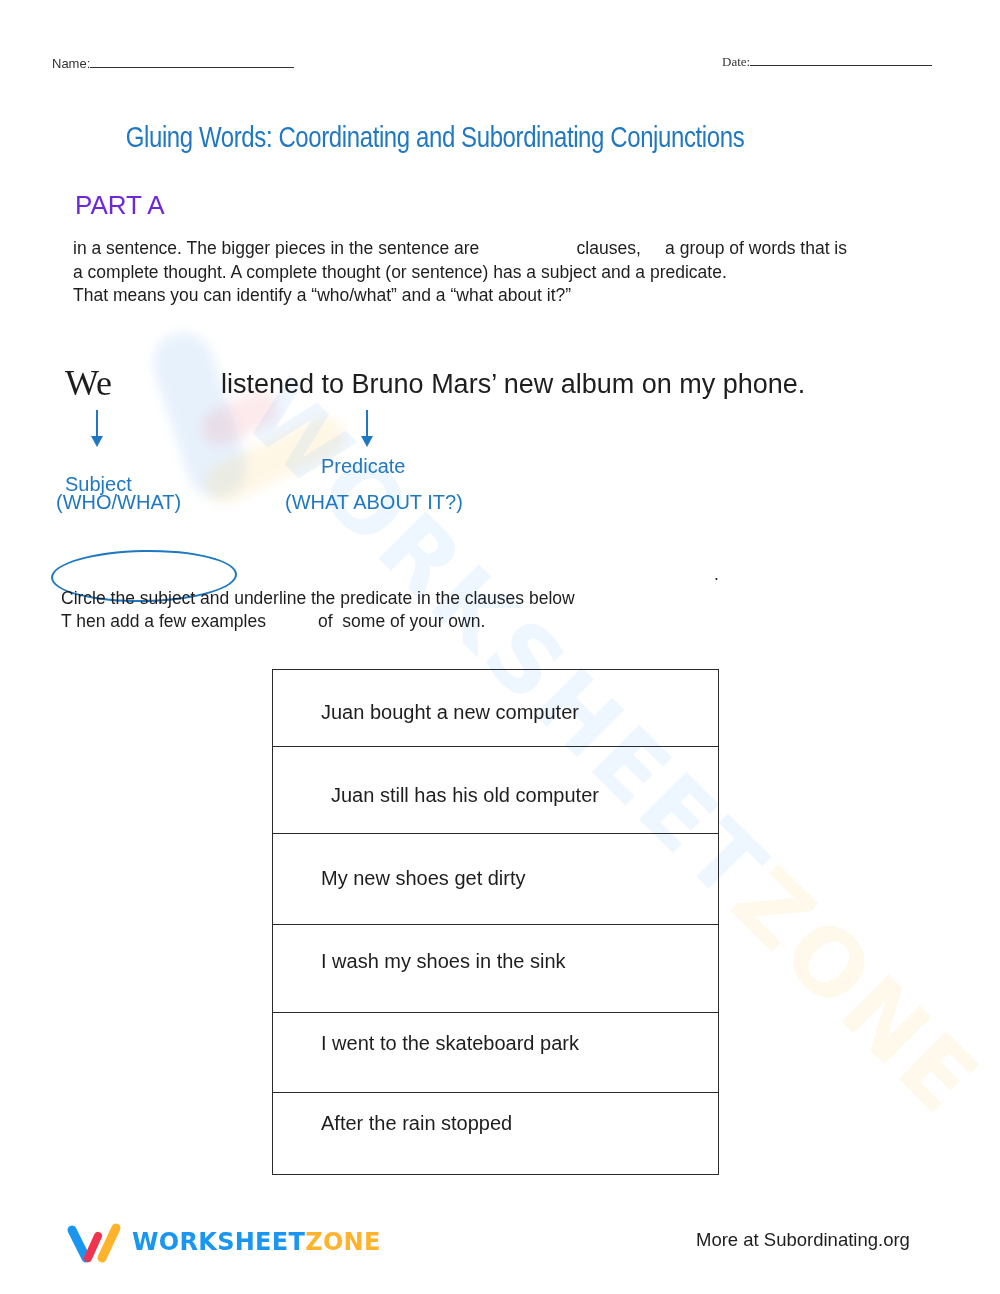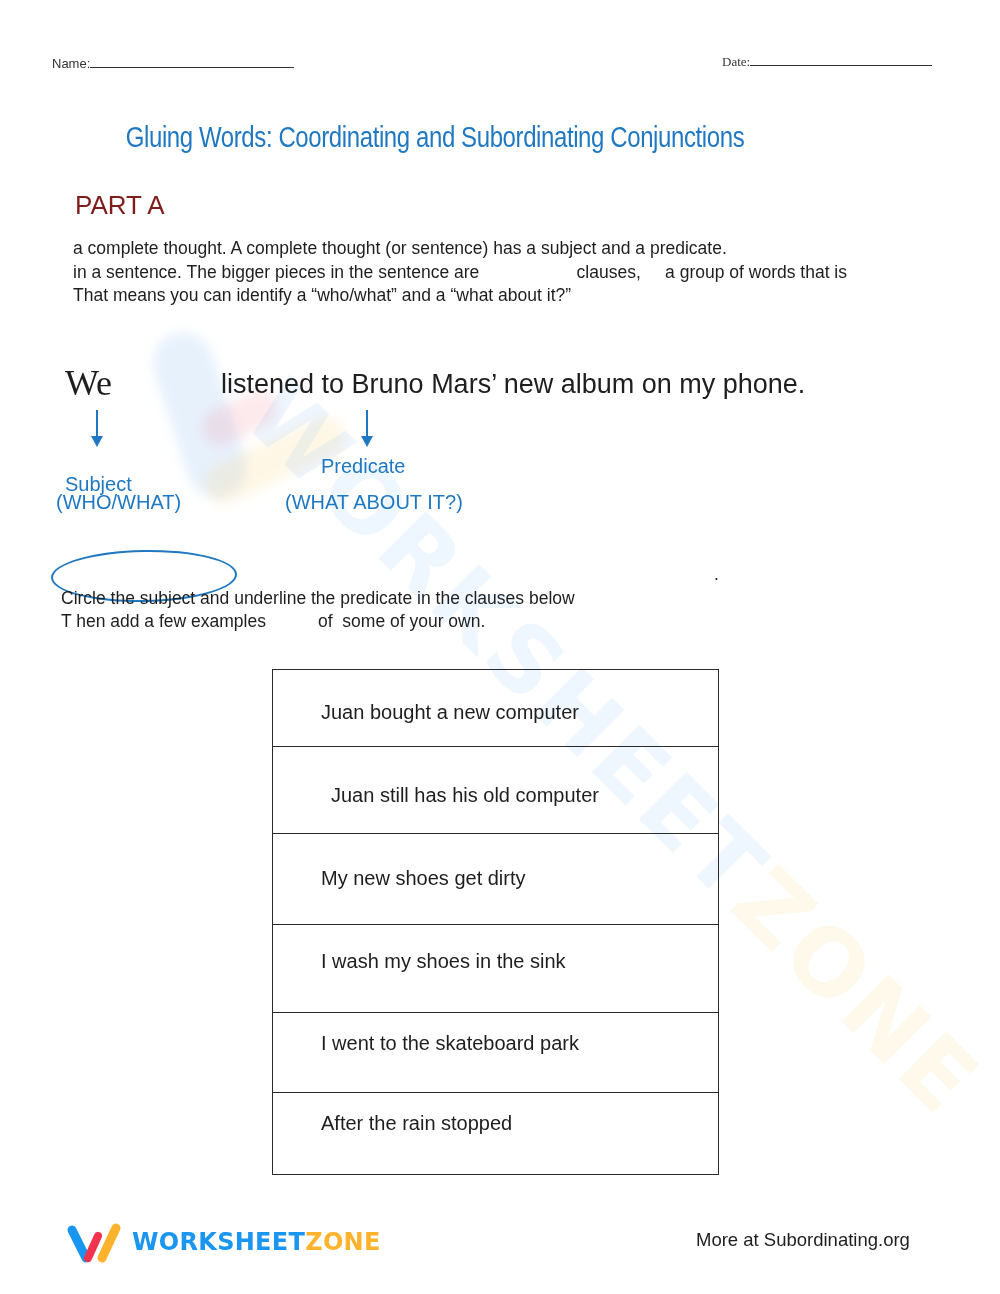--- a/index.html
+++ b/index.html
@@ -15,21 +15,21 @@
              white-space: nowrap; opacity: 0.07; }
   .wm-text .w1 { color: #1a8cff; }
   .wm-text .w2 { color: #ffb000; }
 
   .label-small { font-size: 13px; color: #333; }
   .line { display: inline-block; border-bottom: 1.4px solid #333; vertical-align: baseline; }
 
   .title { left: 0; width: 870px; text-align: center; top: 120px; font-size: 30px; color: #1f78c1;
            font-family: "Liberation Sans Narrow", "Liberation Sans", sans-serif; transform: scaleX(0.80); transform-origin: 435px 0;
            letter-spacing: -0.5px; }
-  .part { left: 75px; top: 190px; font-size: 26px; color: #7f1d1d; }
+  .part { left: 75px; top: 190px; font-size: 26px; color: #6d28d9; }
   .para { left: 73px; top: 237px; font-size: 17.5px; line-height: 23.5px; color: #1e1e1e; width: 820px; }
   .para .ln { display: block; white-space: pre; }
 
   .sentence-we { left: 65px; top: 362px; font-size: 36px; color: #1e1e1e; font-family: Liberation Serif, serif; }
   .sentence-rest { left: 221px; top: 369px; font-size: 27px; color: #1e1e1e; }
 
   .arrow { position: absolute; width: 2px; background: #1f78c1; }
   .arrow::after { content: ""; position: absolute; left: -5px; bottom: -9px; border-left: 6px solid transparent;
                   border-right: 6px solid transparent; border-top: 11px solid #1f78c1; }
 
@@ -68,22 +68,22 @@
 </div>
 <div class="abs label-small" style="left:722px;top:54px;font-family:Liberation Serif, serif;">
   <span>Date:</span><span class="line" style="width:182px;"></span>
 </div>
 
 <div class="abs title">Gluing Words: Coordinating and Subordinating Conjunctions</div>
 
 <div class="abs part">PART A</div>
 
 <div class="abs para">
+  <span class="ln">in a sentence. The bigger pieces in the sentence are                    clauses,     a group of words that is</span>
   <span class="ln">a complete thought. A complete thought (or sentence) has a subject and a predicate.</span>
-  <span class="ln">in a sentence. The bigger pieces in the sentence are                    clauses,     a group of words that is</span>
   <span class="ln">That means you can identify a “who/what” and a “what about it?”</span>
 </div>
 
 <div class="abs sentence-we">We</div>
 <div class="abs sentence-rest">listened to Bruno Mars’ new album on my phone.</div>
 
 <div class="arrow" style="left:96px;top:410px;height:28px;"></div>
 <div class="arrow" style="left:366px;top:410px;height:28px;"></div>
 
 <div class="abs blue lbl" style="left:65px;top:455px;margin-top:18px;">Subject</div>

